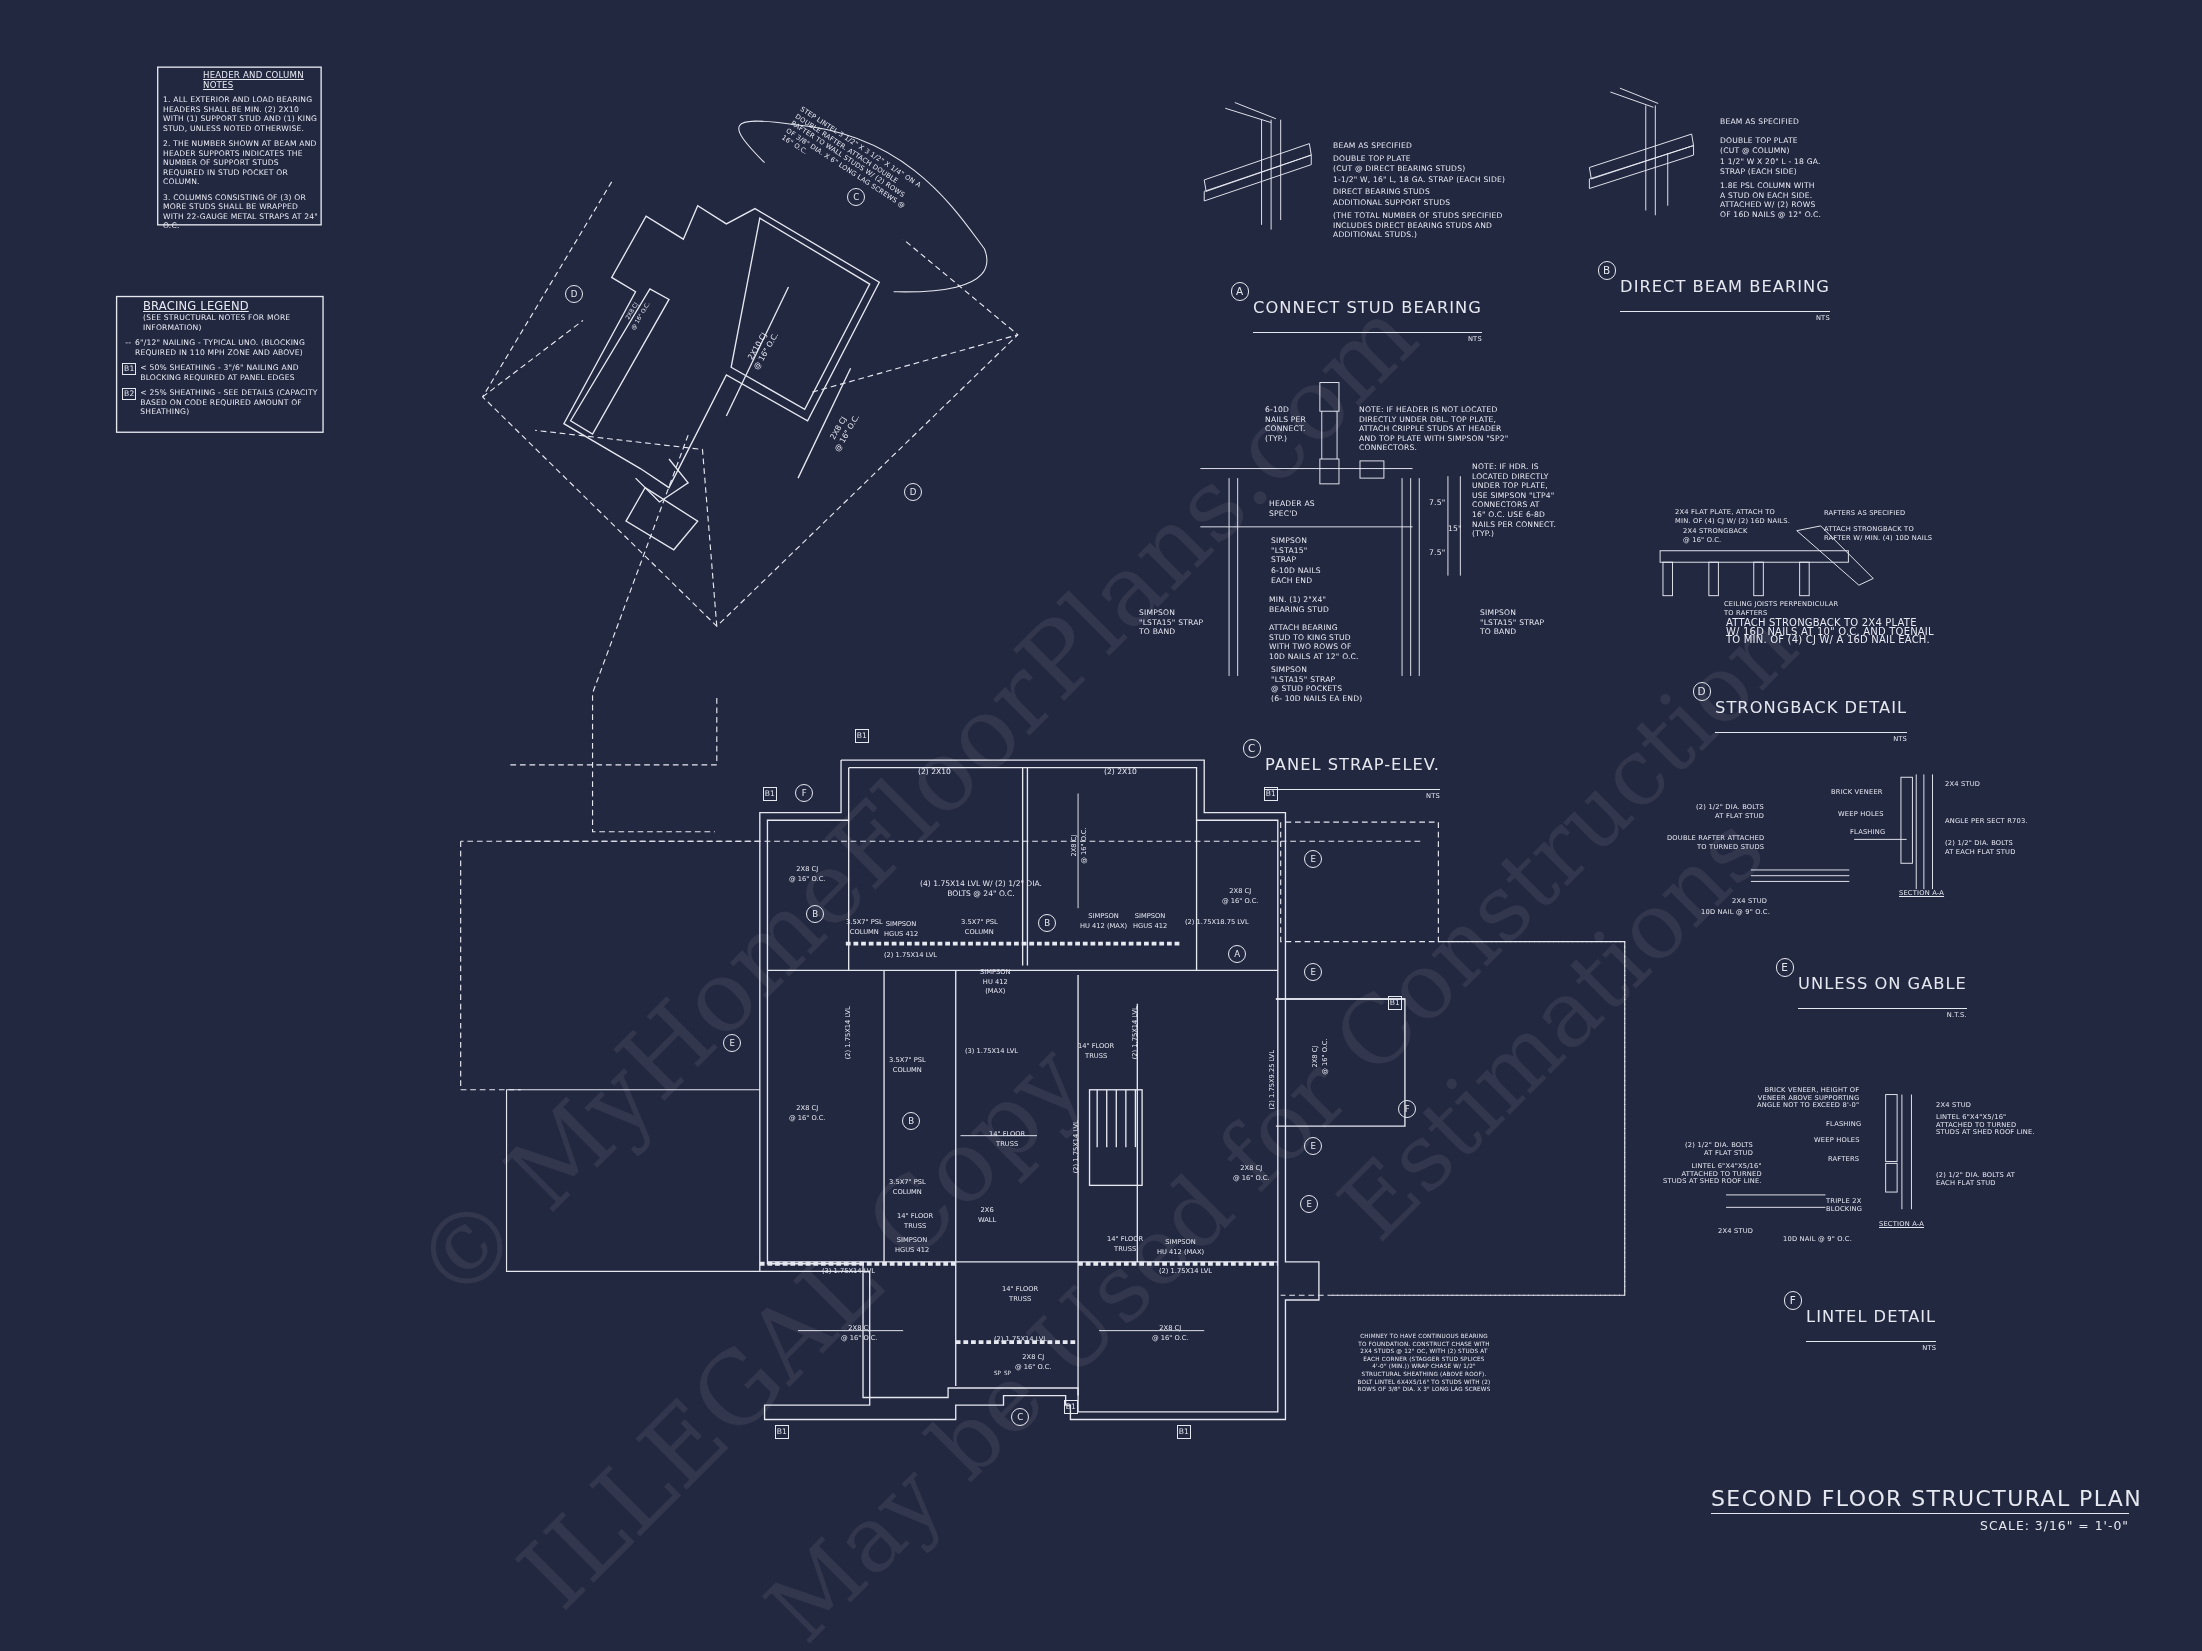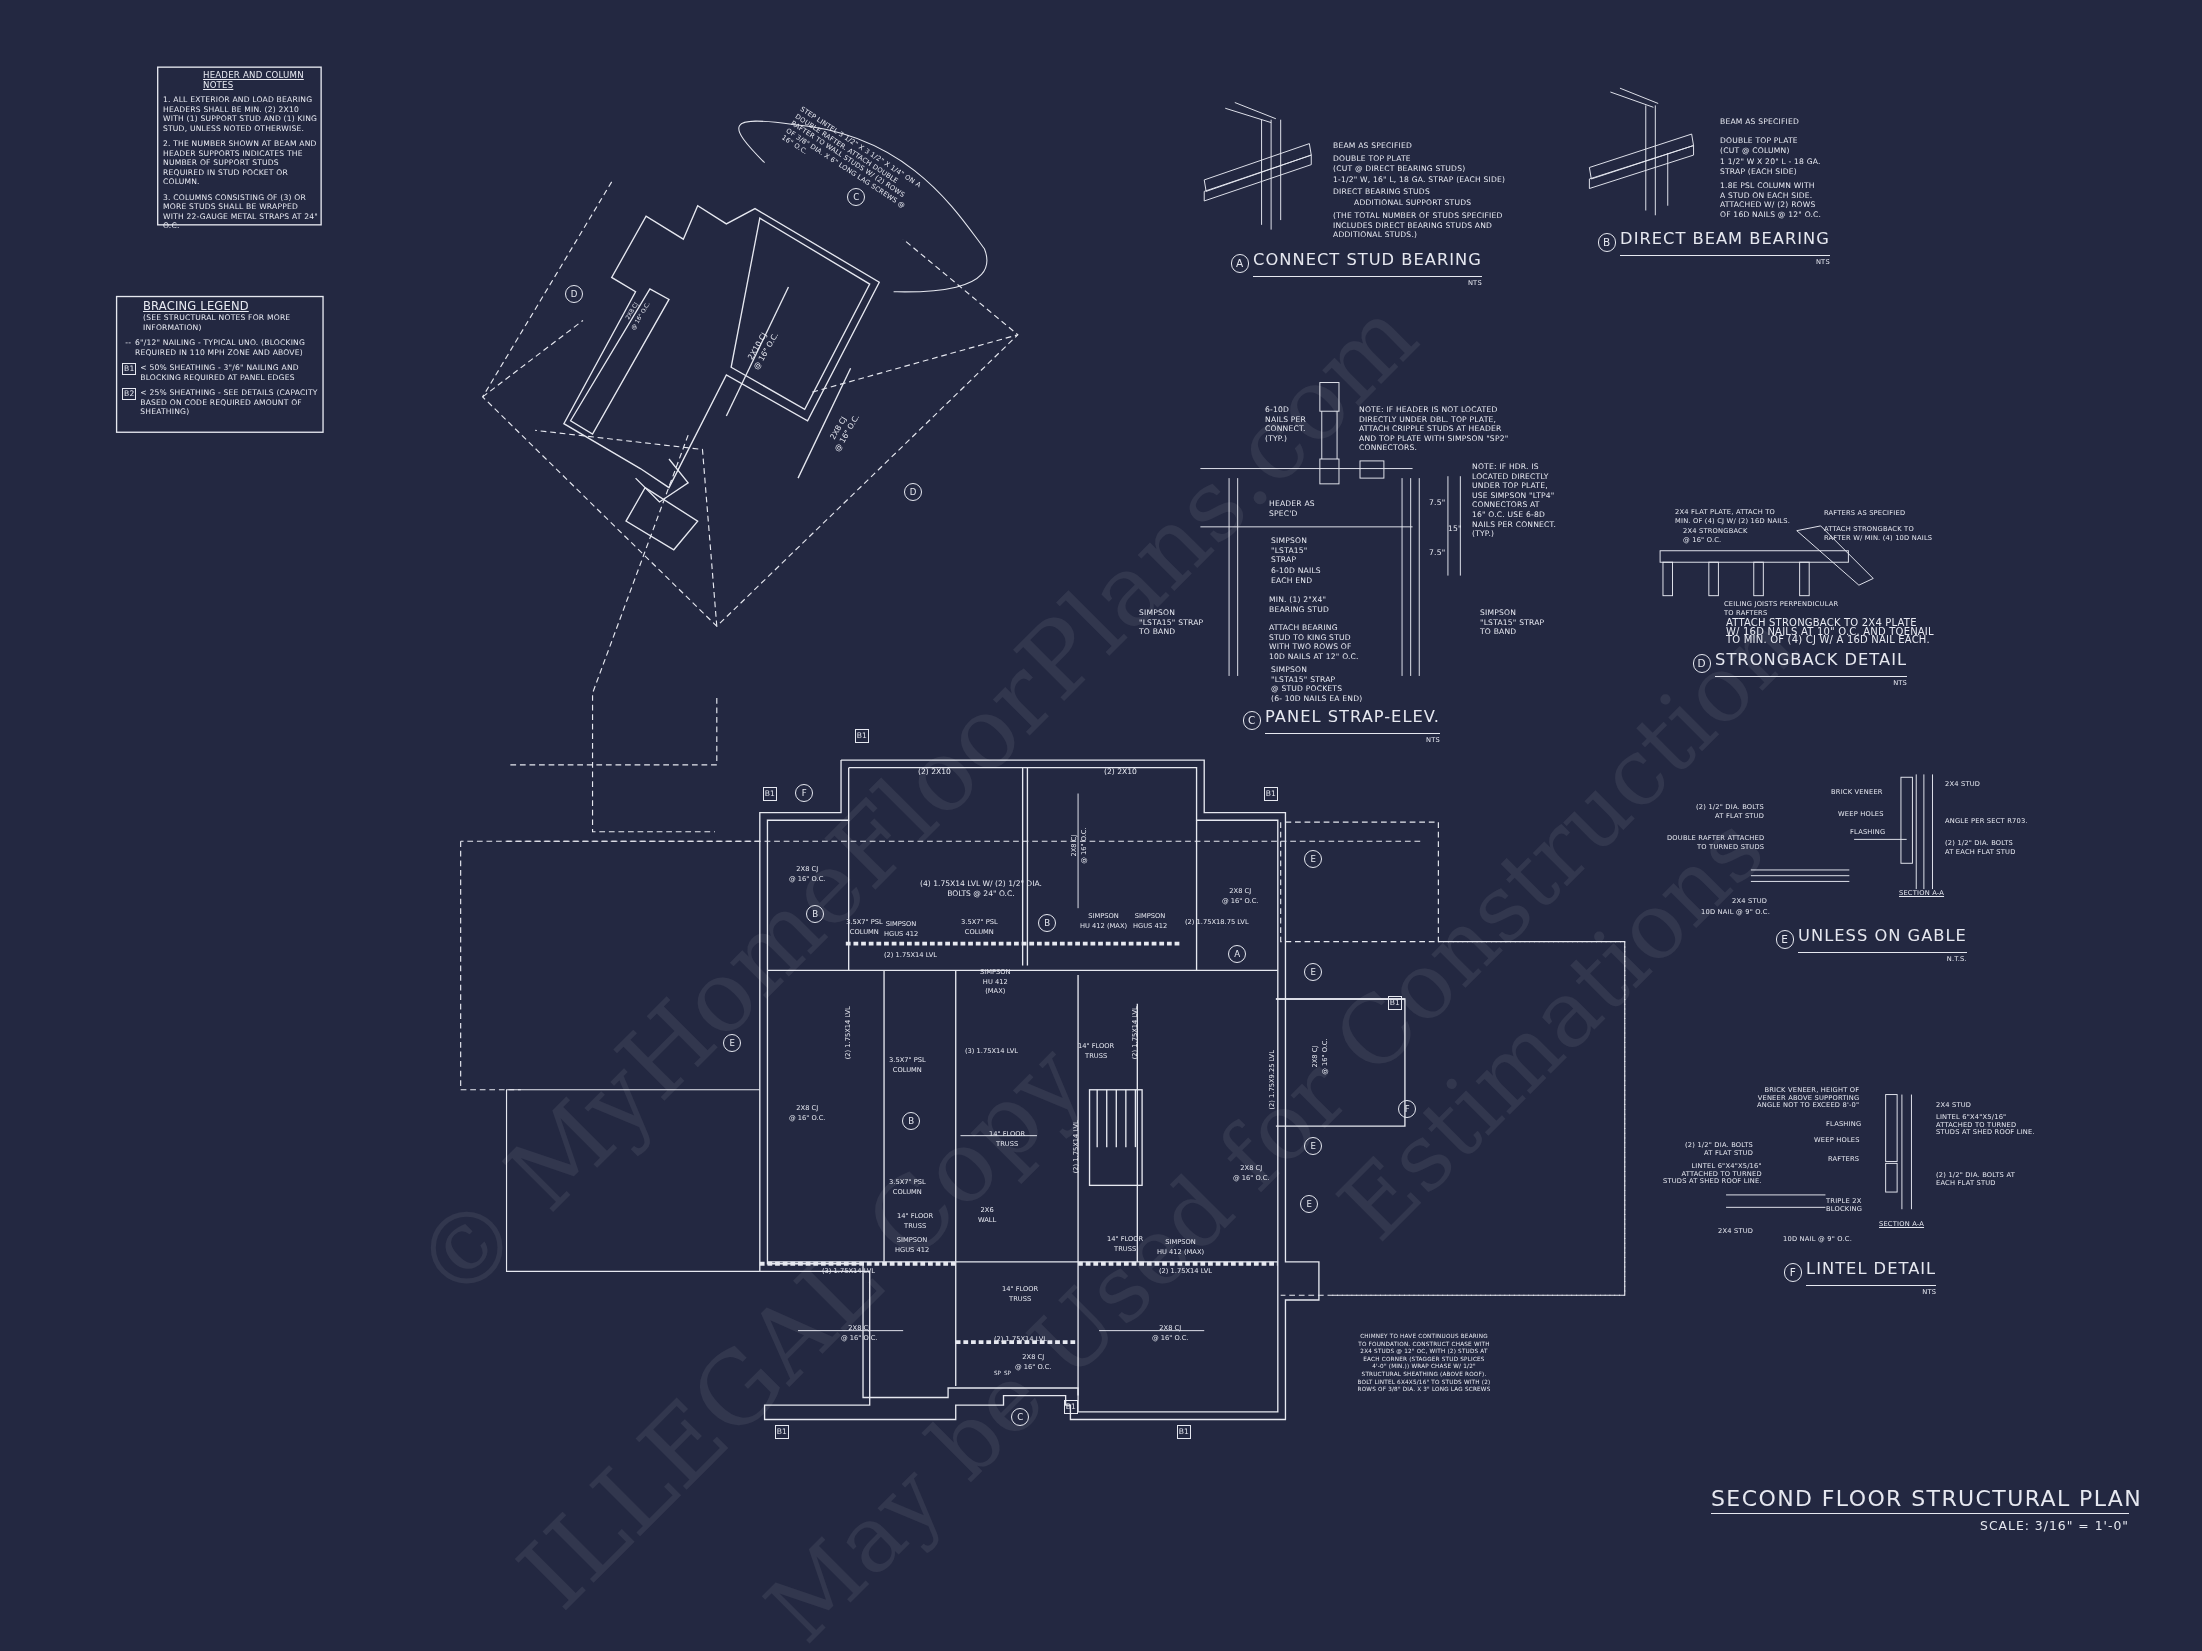--- a/index.html
+++ b/index.html
@@ -2,21 +2,21 @@
 <html><head>
 <meta charset="utf-8">
 <style>
   html,body{margin:0;padding:0;background:#232841;}
   body{width:2202px;height:1652px;position:relative;overflow:hidden;font-family:"DejaVu Sans",sans-serif;color:#e6e8f0;}
   .abs{position:absolute;}
   .note{font-size:7.6px;line-height:9.6px;letter-spacing:0.2px;white-space:pre-line;text-transform:uppercase;color:#e8eaf2;}
   .title-u{text-decoration:underline;}
   .det-title{font-size:16.3px;letter-spacing:1px;white-space:nowrap;display:flex;align-items:center;gap:3.8px;}
   .det-title .circ{display:inline-flex;width:16.3px;height:16.3px;border:1.4px solid #e6e8f0;border-radius:50%;align-items:center;justify-content:center;font-size:10.5px;}
-  .det-title .t{border-bottom:1.9px solid #e6e8f0;padding-bottom:7px;}
+  .det-title .t{border-bottom:1.9px solid #e6e8f0;padding-bottom:15px;margin-top:48px;}
   .nts{font-size:6.7px;position:absolute;right:0;bottom:-11.5px;}
   svg{position:absolute;left:0;top:0;}
   .wm{position:absolute;font-family:"DejaVu Serif",serif;color:rgba(255,255,255,0.07);font-size:99px;white-space:nowrap;transform-origin:left top;pointer-events:none;}
   .plan-lbl{position:absolute;font-size:7.6px;line-height:9.6px;white-space:pre-line;text-align:center;text-transform:uppercase;color:#e8eaf2;}
   .tag{position:absolute;width:11.5px;height:11.5px;border:1.1px solid #e6e8f0;font-size:7.6px;line-height:11.5px;text-align:center;}
   .bub{position:absolute;width:16.3px;height:16.3px;border:1.1px solid #e6e8f0;border-radius:50%;font-size:8.6px;line-height:16.3px;text-align:center;}
 </style>
 </head>
 <body>
 
@@ -191,21 +191,21 @@
     <span class="note">&lt; 25% SHEATHING - SEE DETAILS (CAPACITY BASED ON CODE REQUIRED AMOUNT OF SHEATHING)</span>
   </div>
 </div>
 
 <div class="abs" style="left:1333px;top:141px;">
   <div class="note">BEAM AS SPECIFIED</div>
   <div class="note" style="margin-top:3.8px;">DOUBLE TOP PLATE
 (CUT @ DIRECT BEARING STUDS)</div>
   <div class="note" style="margin-top:1.9px;">1-1/2" W, 16" L, 18 GA. STRAP (EACH SIDE)</div>
   <div class="note" style="margin-top:1.9px;">DIRECT BEARING STUDS</div>
-  <div class="note" style="margin-top:1.9px;margin-left:21px;">ADDITIONAL SUPPORT STUDS</div>
+  <div class="note" style="margin-top:1.9px;">ADDITIONAL SUPPORT STUDS</div>
   <div class="note" style="margin-top:2.9px;">(THE TOTAL NUMBER OF STUDS SPECIFIED
 INCLUDES DIRECT BEARING STUDS AND
 ADDITIONAL STUDS.)</div>
 </div>
 <div class="abs det-title" style="left:1231px;top:250px;">
   <span class="circ">A</span>
   <span class="t">CONNECT STUD BEARING</span>
   <span class="nts note">NTS</span>
 </div>
 

